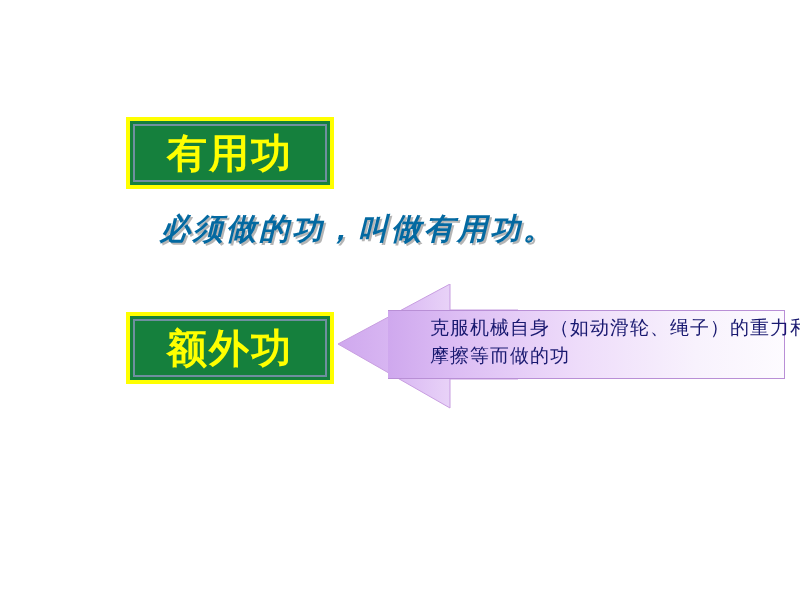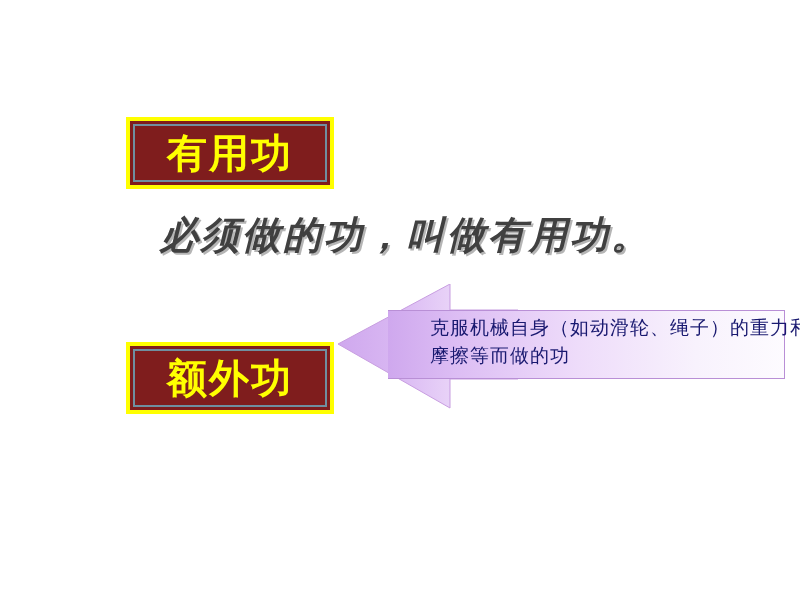--- a/index.html
+++ b/index.html
@@ -17,21 +17,21 @@
     position: relative;
     width: 800px;
     height: 600px;
     background: #ffffff;
   }
 
   
   .label-box {
     position: absolute;
     box-sizing: border-box;
-    background: #7f1d1d;
+    background: #15803d;
     border: 4px solid #ffff00;
     display: flex;
     align-items: center;
     justify-content: center;
   }
   .label-box .inner-rule {
     position: absolute;
     top: 3px;
     left: 3px;
     right: 3px;
@@ -45,21 +45,21 @@
     font-family: "DejaVu Serif", "Liberation Serif", serif;
     font-weight: bold;
     font-size: 40px;
     letter-spacing: 2px;
     line-height: 1;
     white-space: nowrap;
     z-index: 2;
   }
 
   #box-useful  { left: 126px; top: 117px; width: 208px; height: 72px; }
-  #box-extra   { left: 126px; top: 312px; width: 208px; height: 72px; margin-top: 30px; }
+  #box-extra   { left: 126px; top: 312px; width: 208px; height: 72px; }
 
   
   .arrow-wrap { position: absolute; }
 
   .arrow-head {
     position: absolute;
     left: 0;
     top: 0;
   }
   .arrow-shaft {
@@ -86,25 +86,25 @@
   #arrow-useful .arrow-text  { left: 52px; top: 31px; width: 240px; text-align: center; }
 
   
   #arrow-extra { left: 338px; top: 284px; width: 452px; height: 126px; }
   #arrow-extra .arrow-shaft { left: 50px; top: 26px; width: 397px; height: 69px; }
   #arrow-extra .arrow-text  { left: 58px; top: 30px; width: 384px; text-align: left; margin-left: 34px; }
 
   
   .brush-text {
     position: absolute;
-    color: #404040;
+    color: #0369a1;
     font-family: "DejaVu Serif", "Liberation Serif", serif;
     font-weight: bold;
     font-style: italic;
-    font-size: 38px;
+    font-size: 30px;
     letter-spacing: 3px;
     line-height: 1.5;
     white-space: pre-line;
     text-shadow: 2px 2px 0 rgba(120,120,120,0.55);
   }
   #text-useful-def { left: 160px; top: 206px; width: 560px; }
   #text-extra-def  { left: 72px;  top: 434px; width: 700px; }
 </style>
 </head>
 <body>

